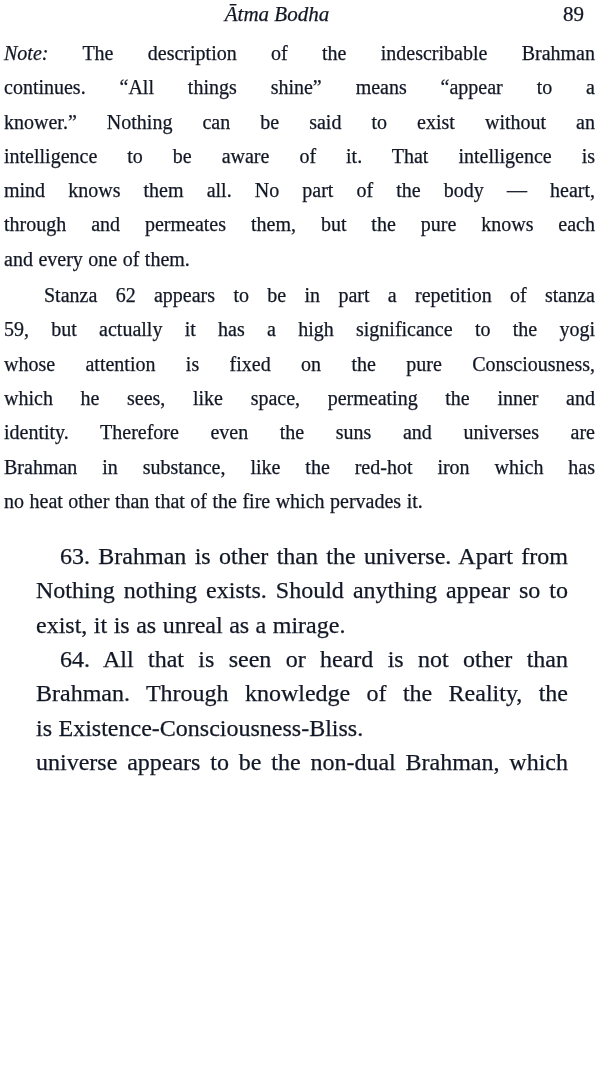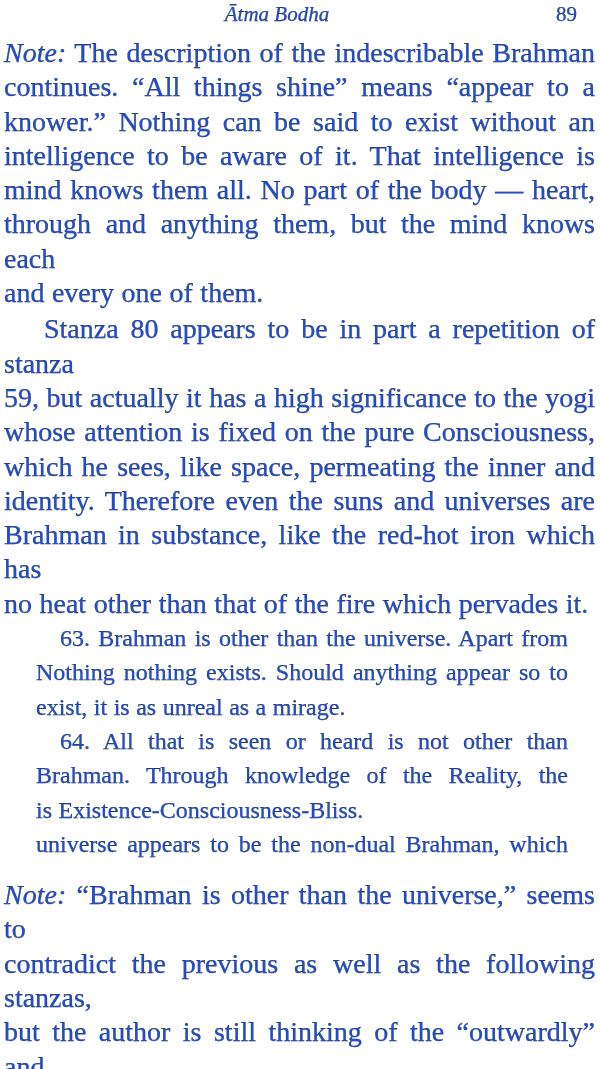--- a/index.html
+++ b/index.html
@@ -9,101 +9,96 @@
     background: #ffffff;
     overflow: hidden;
   }
   .page {
     position: relative;
     box-sizing: border-box;
     width: 600px;
     height: 1069px;
     padding: 2px 5px 0 4px;
     background: #ffffff;
-    color: #1d4ed8;
+    color: #0f172a;
     font-family: "Liberation Serif", "DejaVu Serif", serif;
     -webkit-text-stroke: 0.25px #1b1b1b;
   }
   .header {
     position: relative;
     height: 24px;
     font-size: 21px;
     line-height: 24px;
   }
   .title {
     position: absolute;
     left: 273px;
     transform: translateX(-50%);
     font-style: italic;
     white-space: nowrap;
   }
   .pageno {
     position: absolute;
-    right: 18px;
+    right: 11px;
     top: 0;
   }
-  .para { font-size: 28px; }
+  .para { font-size: 20px; }
   .line {
     line-height: 34.3px;
     text-align: justify;
     text-align-last: justify;
     word-spacing: 0.5px;
   }
   .line.last { text-align-last: left; }
   .para.commentary .line:first-child { text-indent: 40px; }
   .para.stanza {
     margin-left: 32px;
     margin-right: 27px;
     font-size: 24px;
   }
   .para.stanza .line:first-child { text-indent: 24px; }
   .note-lead { font-style: italic; }
   [data-name="note-stanza-62"]      { margin-top: 10px; }
   [data-name="commentary-stanza-62"]{ margin-top: 2px; }
-  [data-name="stanza-63"]           { }
+  [data-name="stanza-63"]           { margin-top: 21px; }
   [data-name="stanza-64"]           { }
   [data-name="note-stanza-63-64"]   { margin-top: 17px; }
 </style>
 </head>
 <body>
 
 <div class="page" data-name="book-page">
   <div class="header" data-name="page-header">
     <span class="title" data-name="running-title">Ātma Bodha</span>
     <span class="pageno" data-name="page-number">89</span>
   </div>
   <div data-name="text-block">
       <div class="para note" data-name="note-stanza-62">
         <div class="line" data-name="text-line"><span class="note-lead" data-name="note-label">Note:</span> The description of the indescribable Brahman</div>
         <div class="line" data-name="text-line">continues. “All things shine” means “appear to a</div>
         <div class="line" data-name="text-line">knower.” Nothing can be said to exist without an</div>
         <div class="line" data-name="text-line">intelligence to be aware of it. That intelligence is</div>
         <div class="line" data-name="text-line">mind knows them all. No part of the body — heart,</div>
-        <div class="line" data-name="text-line">through and anything them, but the mind knows each</div>
+        <div class="line" data-name="text-line">through and permeates them, but the pure knows each</div>
         <div class="line last" data-name="text-line">and every one of them.</div>
       </div>
       <div class="para commentary" data-name="commentary-stanza-62">
-        <div class="line" data-name="text-line">Stanza 80 appears to be in part a repetition of stanza</div>
+        <div class="line" data-name="text-line">Stanza 62 appears to be in part a repetition of stanza</div>
         <div class="line" data-name="text-line">59, but actually it has a high significance to the yogi</div>
         <div class="line" data-name="text-line">whose attention is fixed on the pure Consciousness,</div>
         <div class="line" data-name="text-line">which he sees, like space, permeating the inner and</div>
         <div class="line" data-name="text-line">identity. Therefore even the suns and universes are</div>
         <div class="line" data-name="text-line">Brahman in substance, like the red-hot iron which has</div>
         <div class="line last" data-name="text-line">no heat other than that of the fire which pervades it.</div>
       </div>
       <div class="para stanza" data-name="stanza-63">
         <div class="line" data-name="text-line">63. Brahman is other than the universe. Apart from</div>
         <div class="line" data-name="text-line">Nothing nothing exists. Should anything appear so to</div>
         <div class="line last" data-name="text-line">exist, it is as unreal as a mirage.</div>
       </div>
       <div class="para stanza" data-name="stanza-64">
         <div class="line" data-name="text-line">64. All that is seen or heard is not other than</div>
         <div class="line" data-name="text-line">Brahman. Through knowledge of the Reality, the</div>
         <div class="line last" data-name="text-line">is Existence-Consciousness-Bliss.</div>
         <div class="line" data-name="text-line">universe appears to be the non-dual Brahman, which</div>
       </div>
-      <div class="para note" data-name="note-stanza-63-64">
-        <div class="line" data-name="text-line"><span class="note-lead" data-name="note-label">Note:</span> “Brahman is other than the universe,” seems to</div>
-        <div class="line" data-name="text-line">contradict the previous as well as the following stanzas,</div>
-        <div class="line" data-name="text-line">but the author is still thinking of the “outwardly” and</div>
-      </div>
     </div>
 </div>
 
 </body></html>

